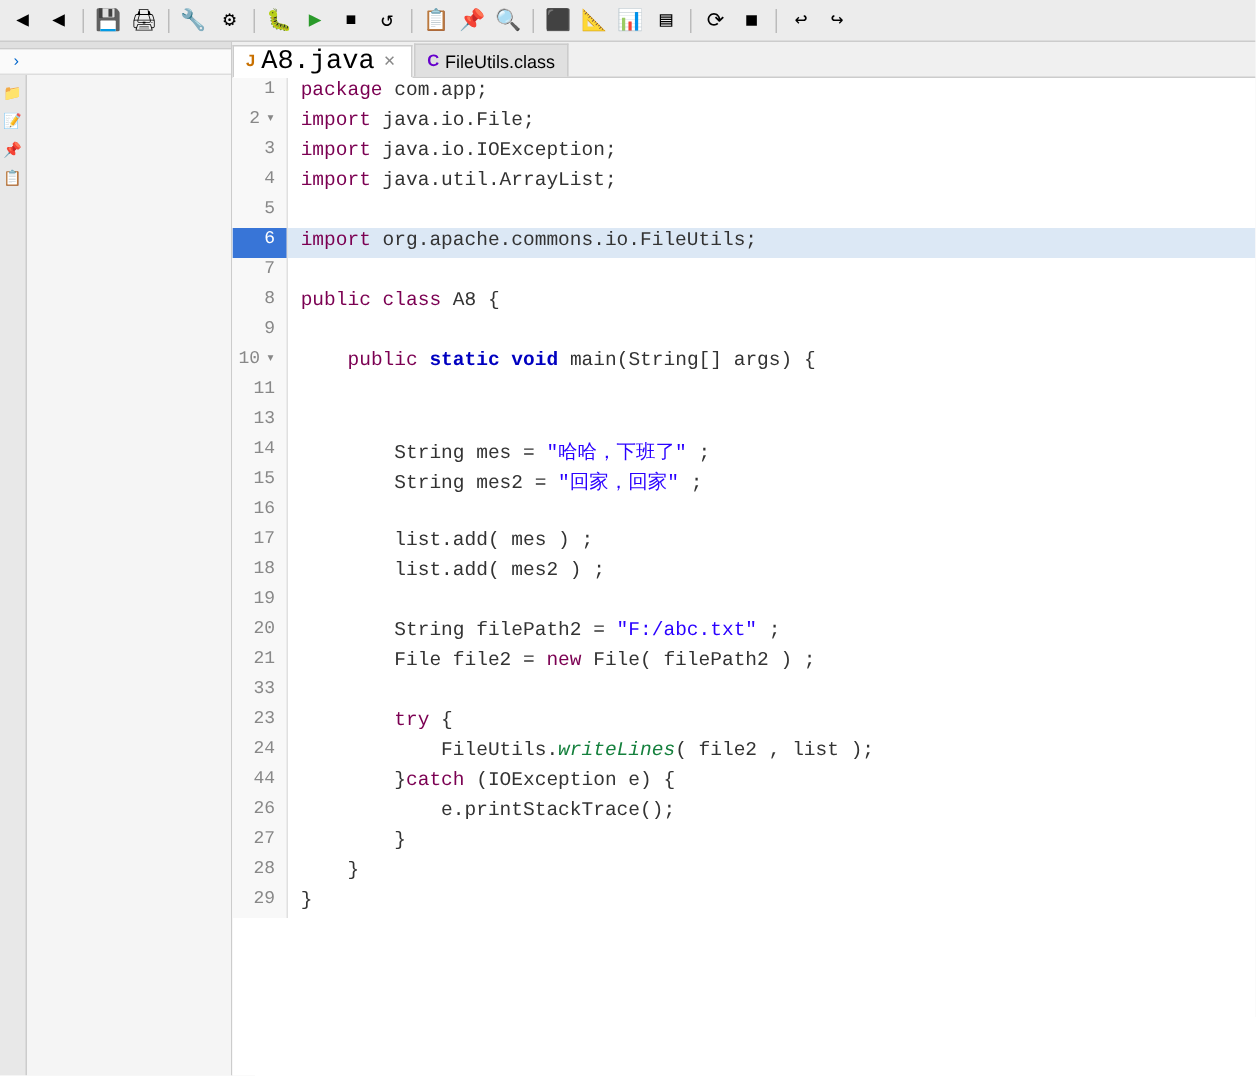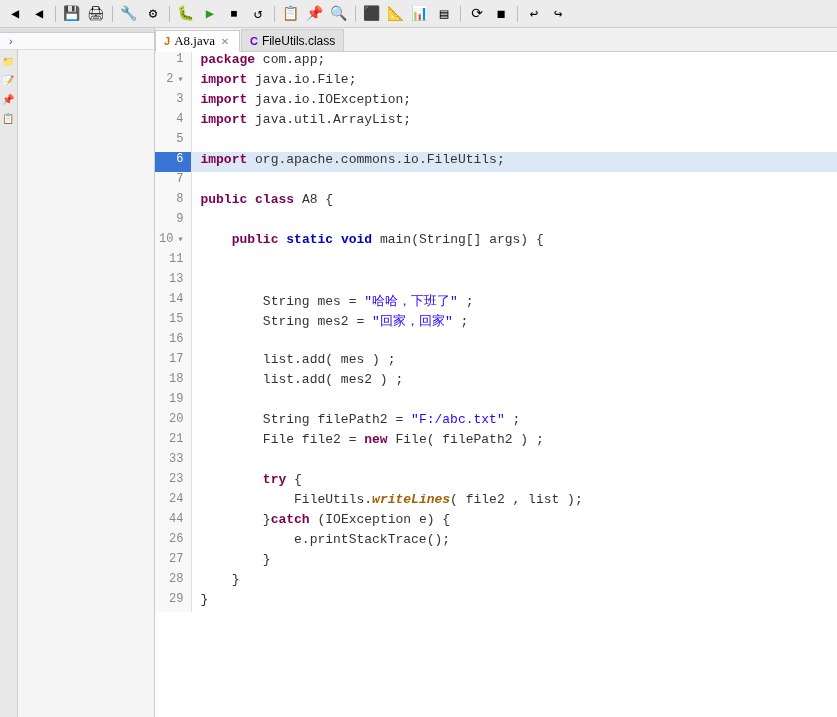--- a/index.html
+++ b/index.html
@@ -193,24 +193,24 @@
     }
     .line-content {
       padding-left: 8px;
       white-space: pre;
       font-size: 13px;
       color: #333;
       vertical-align: top;
     }
 
     
-    .kw { color: #7b0052; font-weight: bold; }    
+    .kw { color: #7b0052; font-weight: normal; }    
     .kw2 { color: #0000c0; font-weight: bold; }                      
     .str { color: #2a00ff; }                       
-    .mth { color: #a16207; font-style: italic; font-weight: bold; }                          
+    .mth { color: #15803d; font-style: italic; }                          
 
     
     .fold-arrow {
       color: #888;
       font-size: 10px;
       cursor: pointer;
       margin-left: 2px;
     }
     .line-num-wrap {
       display: flex;
@@ -280,21 +280,21 @@
         </div>
       <div style="flex:1;overflow:auto;background:#f5f5f5;"></div>
     </div>
   </div>
 
   <div class="editor-area">
 
     <div class="tab-bar" id="tab-bar">
         <div class="tab active">
           <span class="tab-icon"><span style="color:#c87000;font-weight:bold;font-family:sans-serif;">J</span></span>
-          <span style="font-family: Liberation Serif, serif; font-size: 13px;">A8.java</span>
+          <span style="font-family: Liberation Mono, monospace; font-size: 18px;">A8.java</span>
           <span class="tab-close">✕</span>
         </div>
         <div class="tab">
           <span class="tab-icon"><span style="color:#6600cc;font-weight:bold;font-family:sans-serif;">C</span></span>
           <span style="font-family: sans-serif; font-size: 12px;">FileUtils.class</span>
         </div>
       </div>
 
     <div class="code-editor">
       <table class="code-table" id="code-table">

